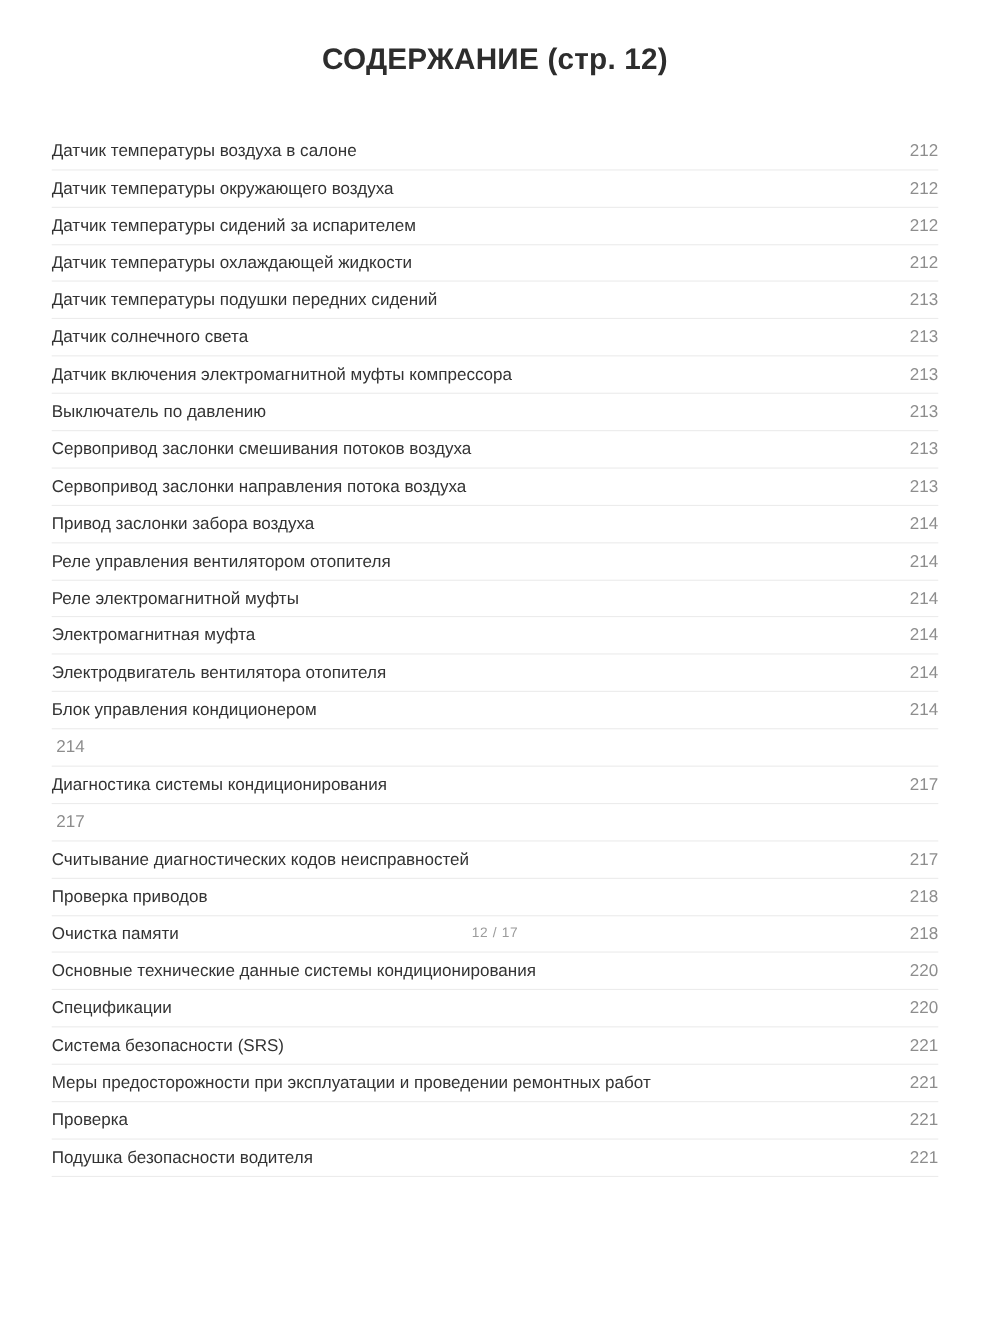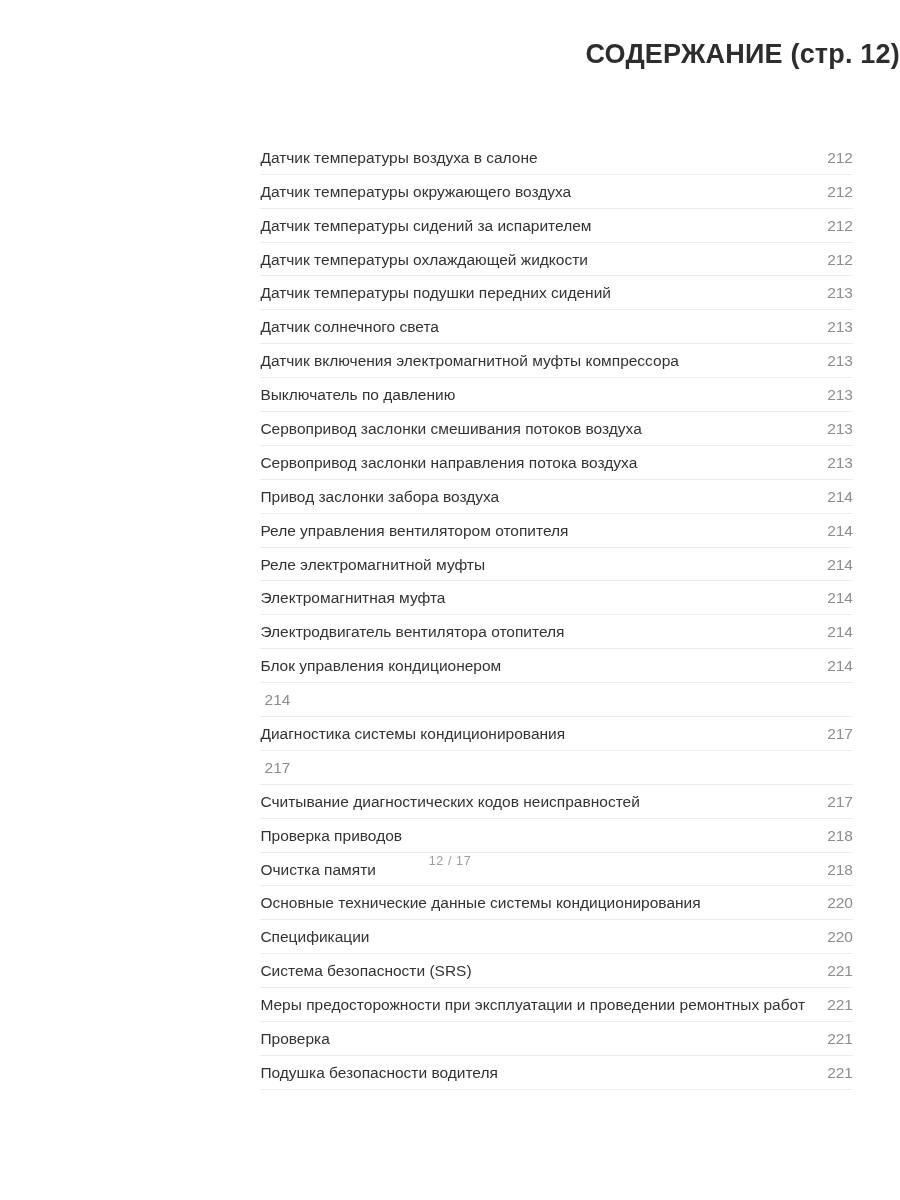--- a/index.html
+++ b/index.html
@@ -14,21 +14,20 @@
     -webkit-font-smoothing: antialiased;
   }
 
   .page {
     position: relative;
     width: 900px;
     height: 912px;
     box-sizing: border-box;
     display: flex;
     flex-direction: column;
-    align-items: flex-end;
   }
 
   .page-title {
     text-align: center;
     font-size: 27px;
     font-weight: bold;
     color: #2d2d2d;
     letter-spacing: 0.2px;
     margin: 0;
     padding-top: 38px;
@@ -54,21 +53,20 @@
     justify-content: space-between;
     height: 33.9px;
     box-sizing: border-box;
     border-bottom: 1px solid #ececec;
     padding-top: 7px;
   }
 
   .toc-row:first-child {
     padding-top: 22px;
     height: 49px;
-    margin-top: 20px;
   }
 
   .toc-label {
     font-size: 15.5px;
     color: #333333;
     line-height: 1.35;
     white-space: nowrap;
     overflow: hidden;
     text-overflow: ellipsis;
     padding-right: 18px;
@@ -81,21 +79,21 @@
     flex: 0 0 auto;
     min-width: 30px;
     text-align: right;
     white-space: nowrap;
   }
 
   .footer {
     position: absolute;
     left: 0;
     right: 0;
-    bottom: 43px;
+    bottom: 55px;
     text-align: center;
   }
 
   .footer-text {
     font-size: 12.5px;
     color: #9b9b9b;
     letter-spacing: 0.6px;
   }
 </style>
 </head>

